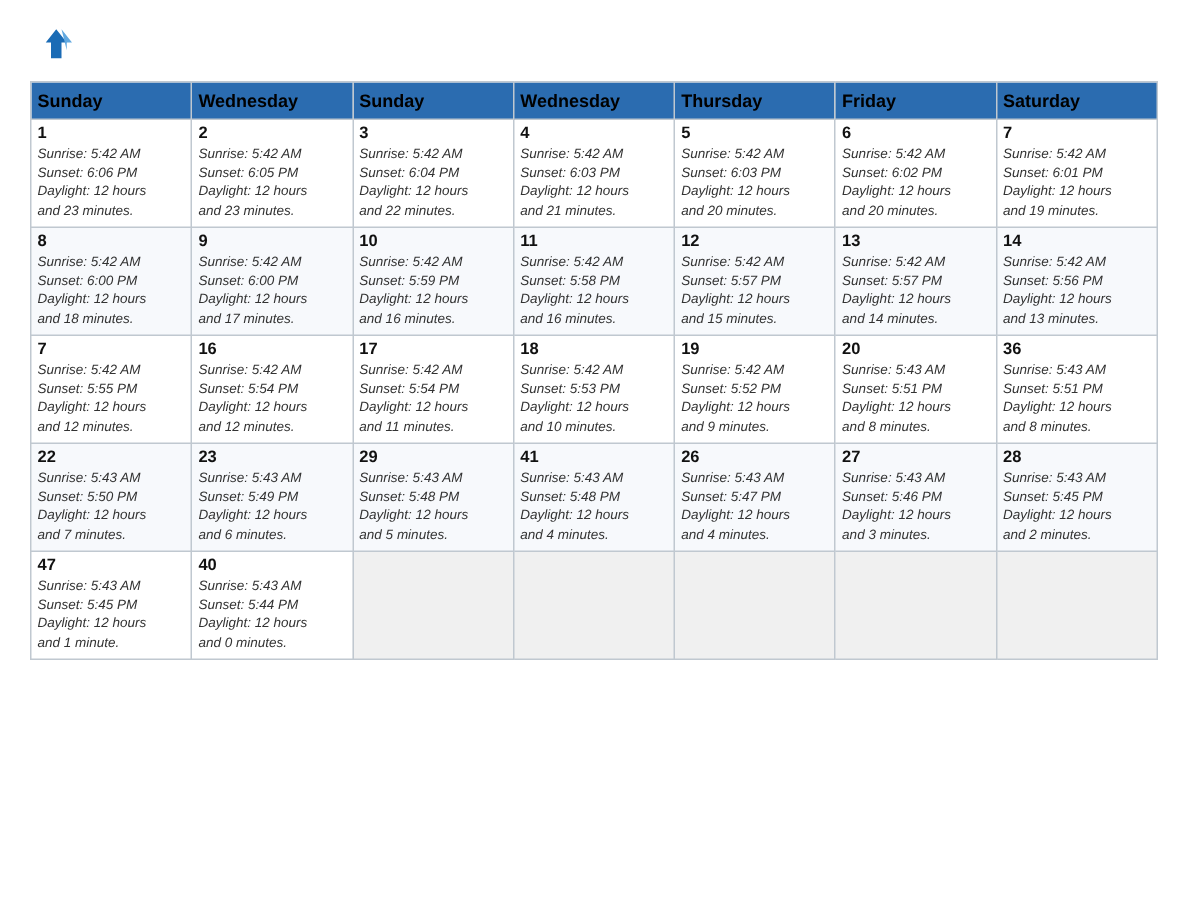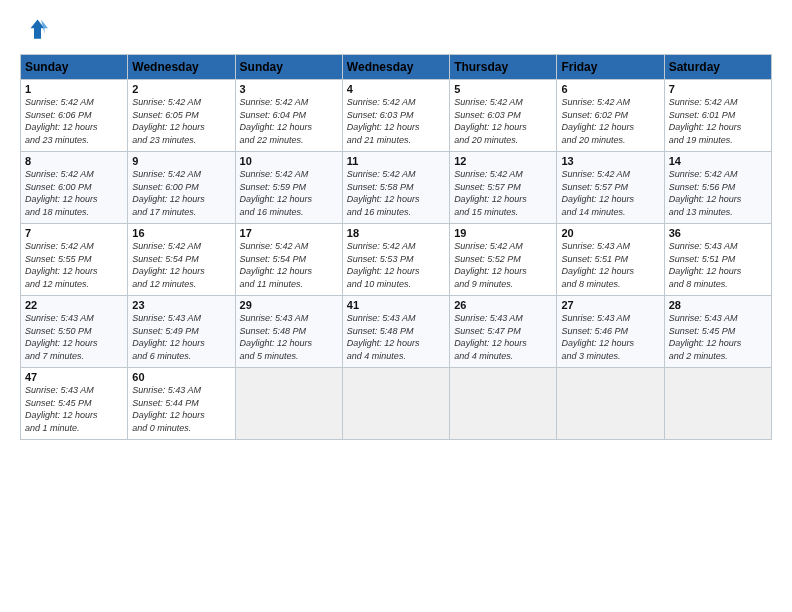--- a/index.html
+++ b/index.html
@@ -337,21 +337,21 @@
         </tr>
         <tr>
           <td>
             <span class="day-num">47</span>
             <div class="cell-text" style="white-space: pre-line;">Sunrise: 5:43 AM
 Sunset: 5:45 PM
 Daylight: 12 hours
 and 1 minute.</div>
           </td>
           <td>
-            <span class="day-num">60</span>
+            <span class="day-num">40</span>
             <div class="cell-text" style="white-space: pre-line;">Sunrise: 5:43 AM
 Sunset: 5:44 PM
 Daylight: 12 hours
 and 0 minutes.</div>
           </td>
           <td class="empty"></td>
           <td class="empty"></td>
           <td class="empty"></td>
           <td class="empty"></td>
           <td class="empty"></td>

